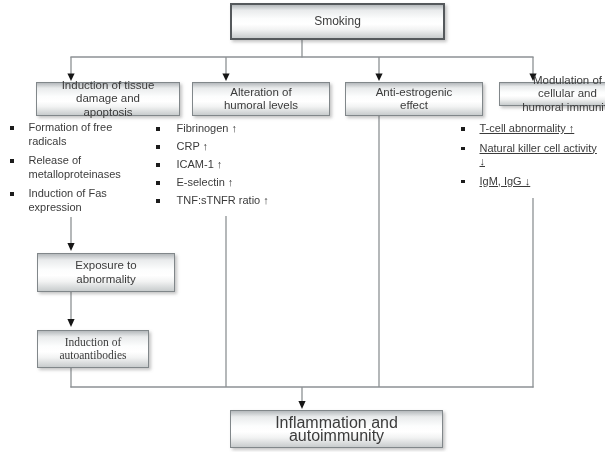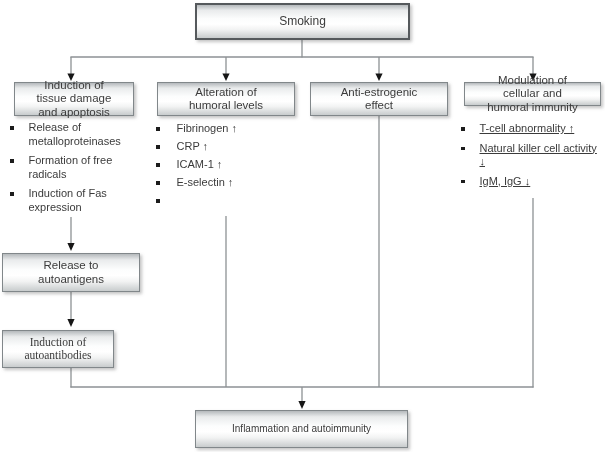--- a/index.html
+++ b/index.html
@@ -9,24 +9,24 @@
   }
   svg.wires{position:absolute;left:0;top:0;width:605px;height:452px;}
   svg.wires line{stroke:#8d9194;stroke-width:1.3;}
   svg.wires polygon{fill:#161616;stroke:none;}
   .node{
     position:absolute;display:flex;align-items:center;justify-content:center;
     text-align:center;box-sizing:border-box;padding:2px 18px;
     border:1.5px solid #81878a;
     background:linear-gradient(180deg,#b5b9bc 0%,#e9ebec 16%,#fcfdfd 42%,#ffffff 58%,#f2f3f3 74%,#c8cccd 100%);
     box-shadow:2px 2px 3px rgba(90,90,90,0.35);
-    font-size:11.5px;line-height:13.5px;color:#3b3b3b;
+    font-size:11.5px;line-height:13.5px;color:#3b3b3b;margin-left:35px;
   }
   .node.root{border:2px solid #55595c;font-size:12px;}
-  .node.outcome{font-size:10px;}
+  .node.outcome{font-size:16px;}
   .blist{position:absolute;margin:0;padding:0;list-style:none;font-size:11px;line-height:13.5px;color:#3b3b3b;}
   .blist li{display:flex;align-items:flex-start;margin:0 0 6px 0;}
   .blist.tight li{margin-bottom:4.5px;}
   .bullet-marker{flex:none;width:3.5px;height:3.5px;background:#1c1c1c;margin-top:5px;}
   .blist .btext{display:block;}
   .m-wide{margin-right:15px;}
   .m-wide2{margin-right:17px;}
 </style>
 </head>
 <body>
@@ -59,41 +59,41 @@
     <line x1="70.4" y1="387" x2="533.6" y2="387"></line>
 
     <line x1="302" y1="387" x2="302" y2="401"></line>
     <polygon points="298.4,401 305.6,401 302,409"></polygon>
   </svg>
 
   <div class="node root" style="left:195px;top:3px;width:215px;height:37px;">
     <span>Smoking</span>
   </div>
 
-  <div class="node" style="left:14px;top:82px;width:120px;height:34px;">
+  <div class="node" style="left:1px;top:82px;width:144px;height:34px;">
     <span>Induction of tissue damage and apoptosis</span>
   </div>
   <div class="node" style="left:157px;top:82px;width:138px;height:34px;">
     <span>Alteration of humoral levels</span>
   </div>
   <div class="node" style="left:310px;top:82px;width:138px;height:34px;align-items:center;">
     <span>Anti-estrogenic effect</span>
   </div>
   <div class="node" style="left:464px;top:82px;width:137px;height:24px;">
     <span>Modulation of cellular and humoral immunity</span>
   </div>
 
   <ul class="blist" style="left:10px;top:121px;width:128px;">
     <li>
       <span class="bullet-marker m-wide"></span>
-      <span class="btext">Release of metalloproteinases</span>
+      <span class="btext">Formation of free radicals</span>
     </li>
     <li>
       <span class="bullet-marker m-wide"></span>
-      <span class="btext">Formation of free radicals</span>
+      <span class="btext">Release of metalloproteinases</span>
     </li>
     <li>
       <span class="bullet-marker m-wide"></span>
       <span class="btext">Induction of Fas expression</span>
     </li>
   </ul>
 
   <ul class="blist tight" style="left:156px;top:122px;width:145px;">
     <li>
       <span class="bullet-marker m-wide2"></span>
@@ -106,40 +106,41 @@
     <li>
       <span class="bullet-marker m-wide2"></span>
       <span class="btext">ICAM-1 ↑</span>
     </li>
     <li>
       <span class="bullet-marker m-wide2"></span>
       <span class="btext">E-selectin ↑</span>
     </li>
     <li>
       <span class="bullet-marker m-wide2"></span>
+      <span class="btext">TNF:sTNFR ratio ↑</span>
     </li>
   </ul>
 
   <ul class="blist" style="left:461px;top:122px;width:142px;text-decoration:underline;">
     <li>
       <span class="bullet-marker m-wide"></span>
       <span class="btext">T-cell abnormality ↑</span>
     </li>
     <li>
       <span class="bullet-marker m-wide"></span>
       <span class="btext">Natural killer cell activity ↓</span>
     </li>
     <li>
       <span class="bullet-marker m-wide"></span>
       <span class="btext">IgM, IgG ↓</span>
     </li>
   </ul>
 
   <div class="node" style="left:2px;top:253px;width:138px;height:39px;">
-    <span>Release to autoantigens</span>
+    <span>Exposure to abnormality</span>
   </div>
   <div class="node" style="left:2px;top:330px;width:112px;height:38px;font-family:Liberation Serif, serif;">
     <span>Induction of autoantibodies</span>
   </div>
 
   <div class="node outcome" style="left:195px;top:410px;width:213px;height:38px;">
     <span>Inflammation and autoimmunity</span>
   </div>
 
 </div>

